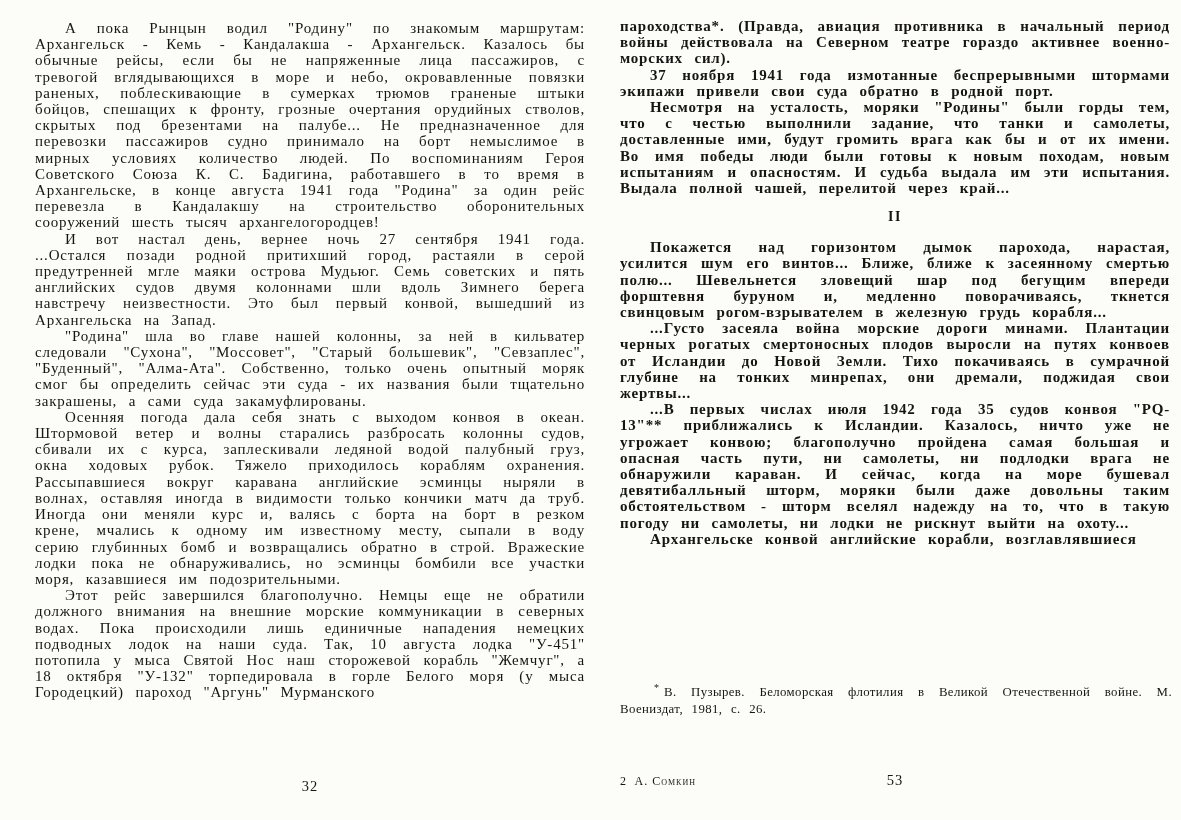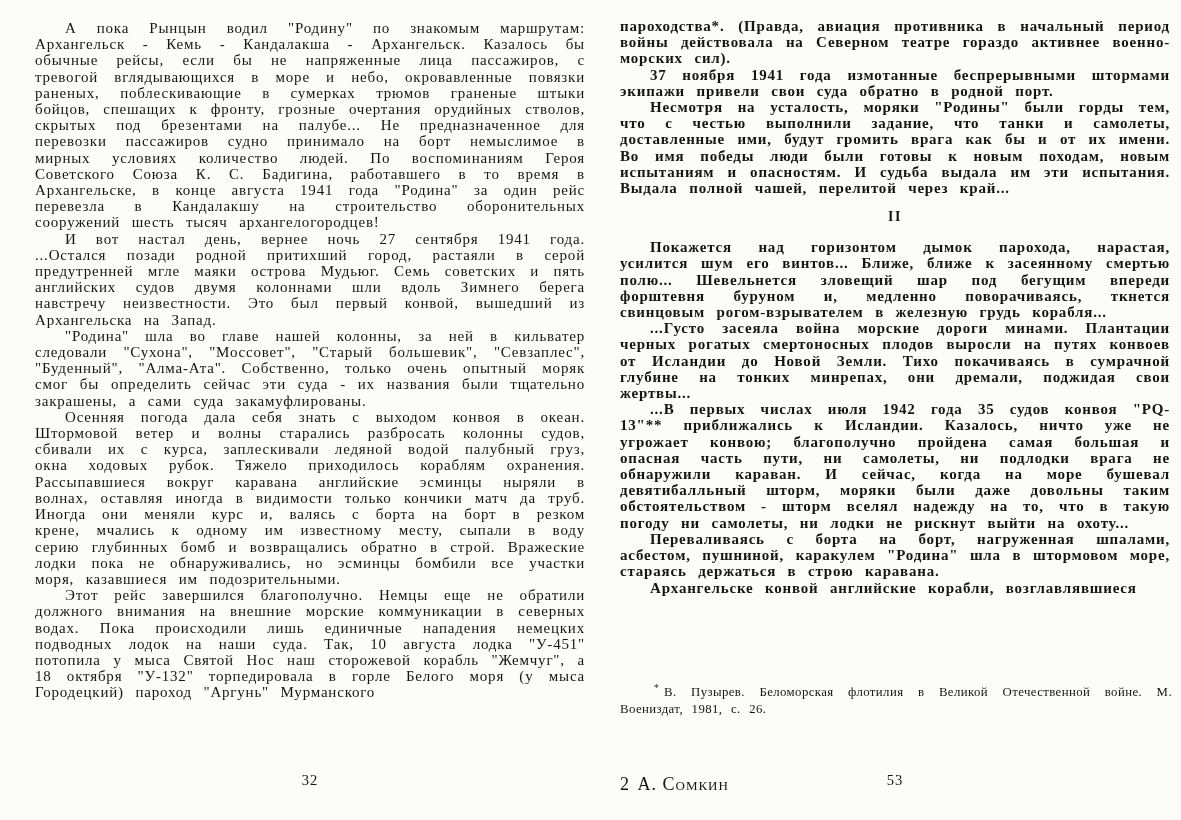--- a/index.html
+++ b/index.html
@@ -65,28 +65,28 @@
   }
 
   .page-number {
     position: absolute;
     top: 772px;
     width: 550px;
     text-align: center;
     font-size: 14.5px;
     letter-spacing: 1px;
   }
-  .page-number.left  { left: 35px; }
+  .page-number.left  { left: 35px; margin-top: 6px; }
   .page-number.right { left: 620px; }
 
   .signature-line {
     position: absolute;
     left: 620px;
     top: 774px;
-    font-size: 18px;
+    font-size: 12px;
     letter-spacing: 0.5px;
   }
   .signature-author {
     font-variant: small-caps;
     margin-left: 8px;
     letter-spacing: 1px;
   }
 </style>
 </head>
 <body>
@@ -105,21 +105,20 @@
   <div class="page-col right">
     <p class="no-indent">пароходства*. (Правда, авиация противника в начальный период войны действовала на Северном театре гораздо активнее военно-морских сил).</p>
     <p>37 ноября 1941 года измотанные беспрерывными штормами экипажи привели свои суда обратно в родной порт.</p>
     <p>Несмотря на усталость, моряки "Родины" были горды тем, что с честью выполнили задание, что танки и самолеты, доставленные ими, будут громить врага как бы и от их имени. Во имя победы люди были готовы к новым походам, новым испытаниям и опасностям. И судьба выдала им эти испытания. Выдала полной чашей, перелитой через край...</p>
 
     <div class="section-heading">II</div>
 
     <p>Покажется над горизонтом дымок парохода, нарастая, усилится шум его винтов... Ближе, ближе к засеянному смертью полю... Шевельнется зловещий шар под бегущим впереди форштевня буруном и, медленно поворачиваясь, ткнется свинцовым рогом-взрывателем в железную грудь корабля...</p>
     <p>...Густо засеяла война морские дороги минами. Плантации черных рогатых смертоносных плодов выросли на путях конвоев от Исландии до Новой Земли. Тихо покачиваясь в сумрачной глубине на тонких минрепах, они дремали, поджидая свои жертвы...</p>
     <p>...В первых числах июля 1942 года 35 судов конвоя "PQ-13"** приближались к Исландии. Казалось, ничто уже не угрожает конвою; благополучно пройдена самая большая и опасная часть пути, ни самолеты, ни подлодки врага не обнаружили караван. И сейчас, когда на море бушевал девятибалльный шторм, моряки были даже довольны таким обстоятельством - шторм вселял надежду на то, что в такую погоду ни самолеты, ни лодки не рискнут выйти на охоту...</p>
-    <p>Переваливаясь с борта на борт, нагруженная шпалами, асбестом, пушниной, каракулем "Родина" шла в штормовом море, стараясь держаться в строю каравана.</p>
     <p>Архангельске конвой английские корабли, возглавлявшиеся</p>
   </div>
 
   <div class="footnotes">
     <p>
       <span class="fn-marker">*</span><span>В. Пузырев. Беломорская флотилия в Великой Отечественной войне. М. Воениздат, 1981, с. 26.</span>
     </p>
   </div>
 
   <div class="signature-line">

